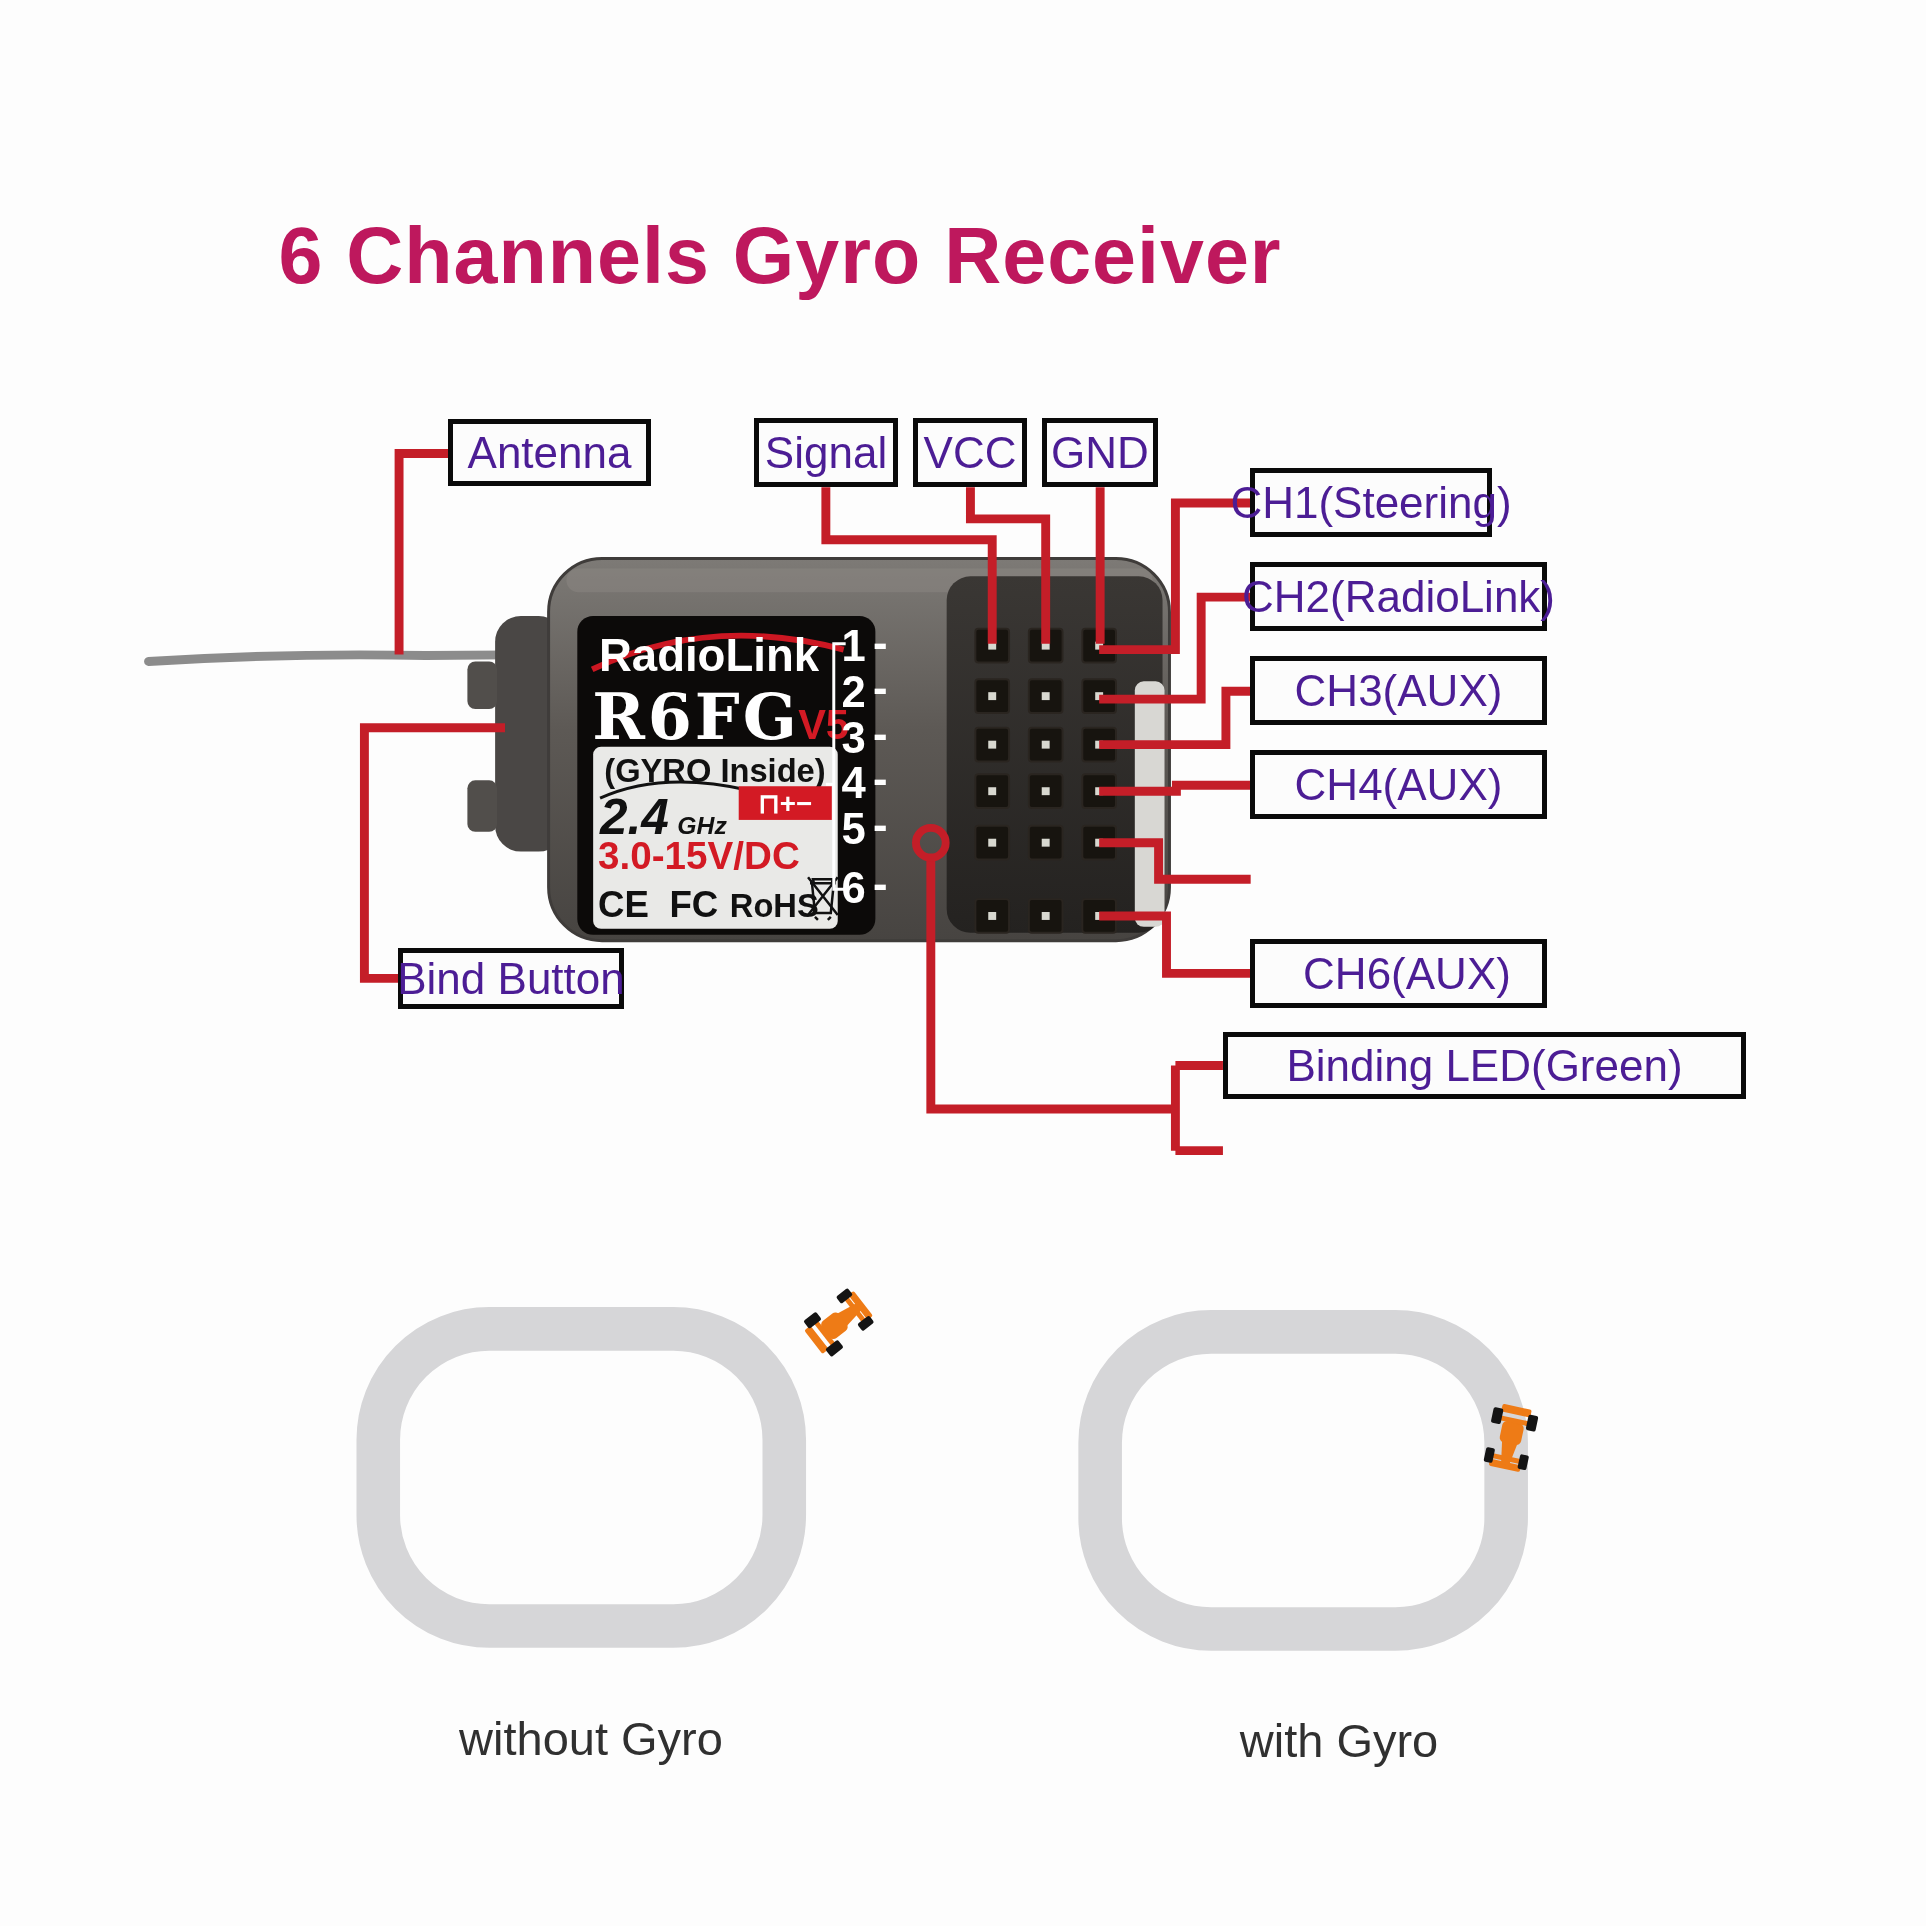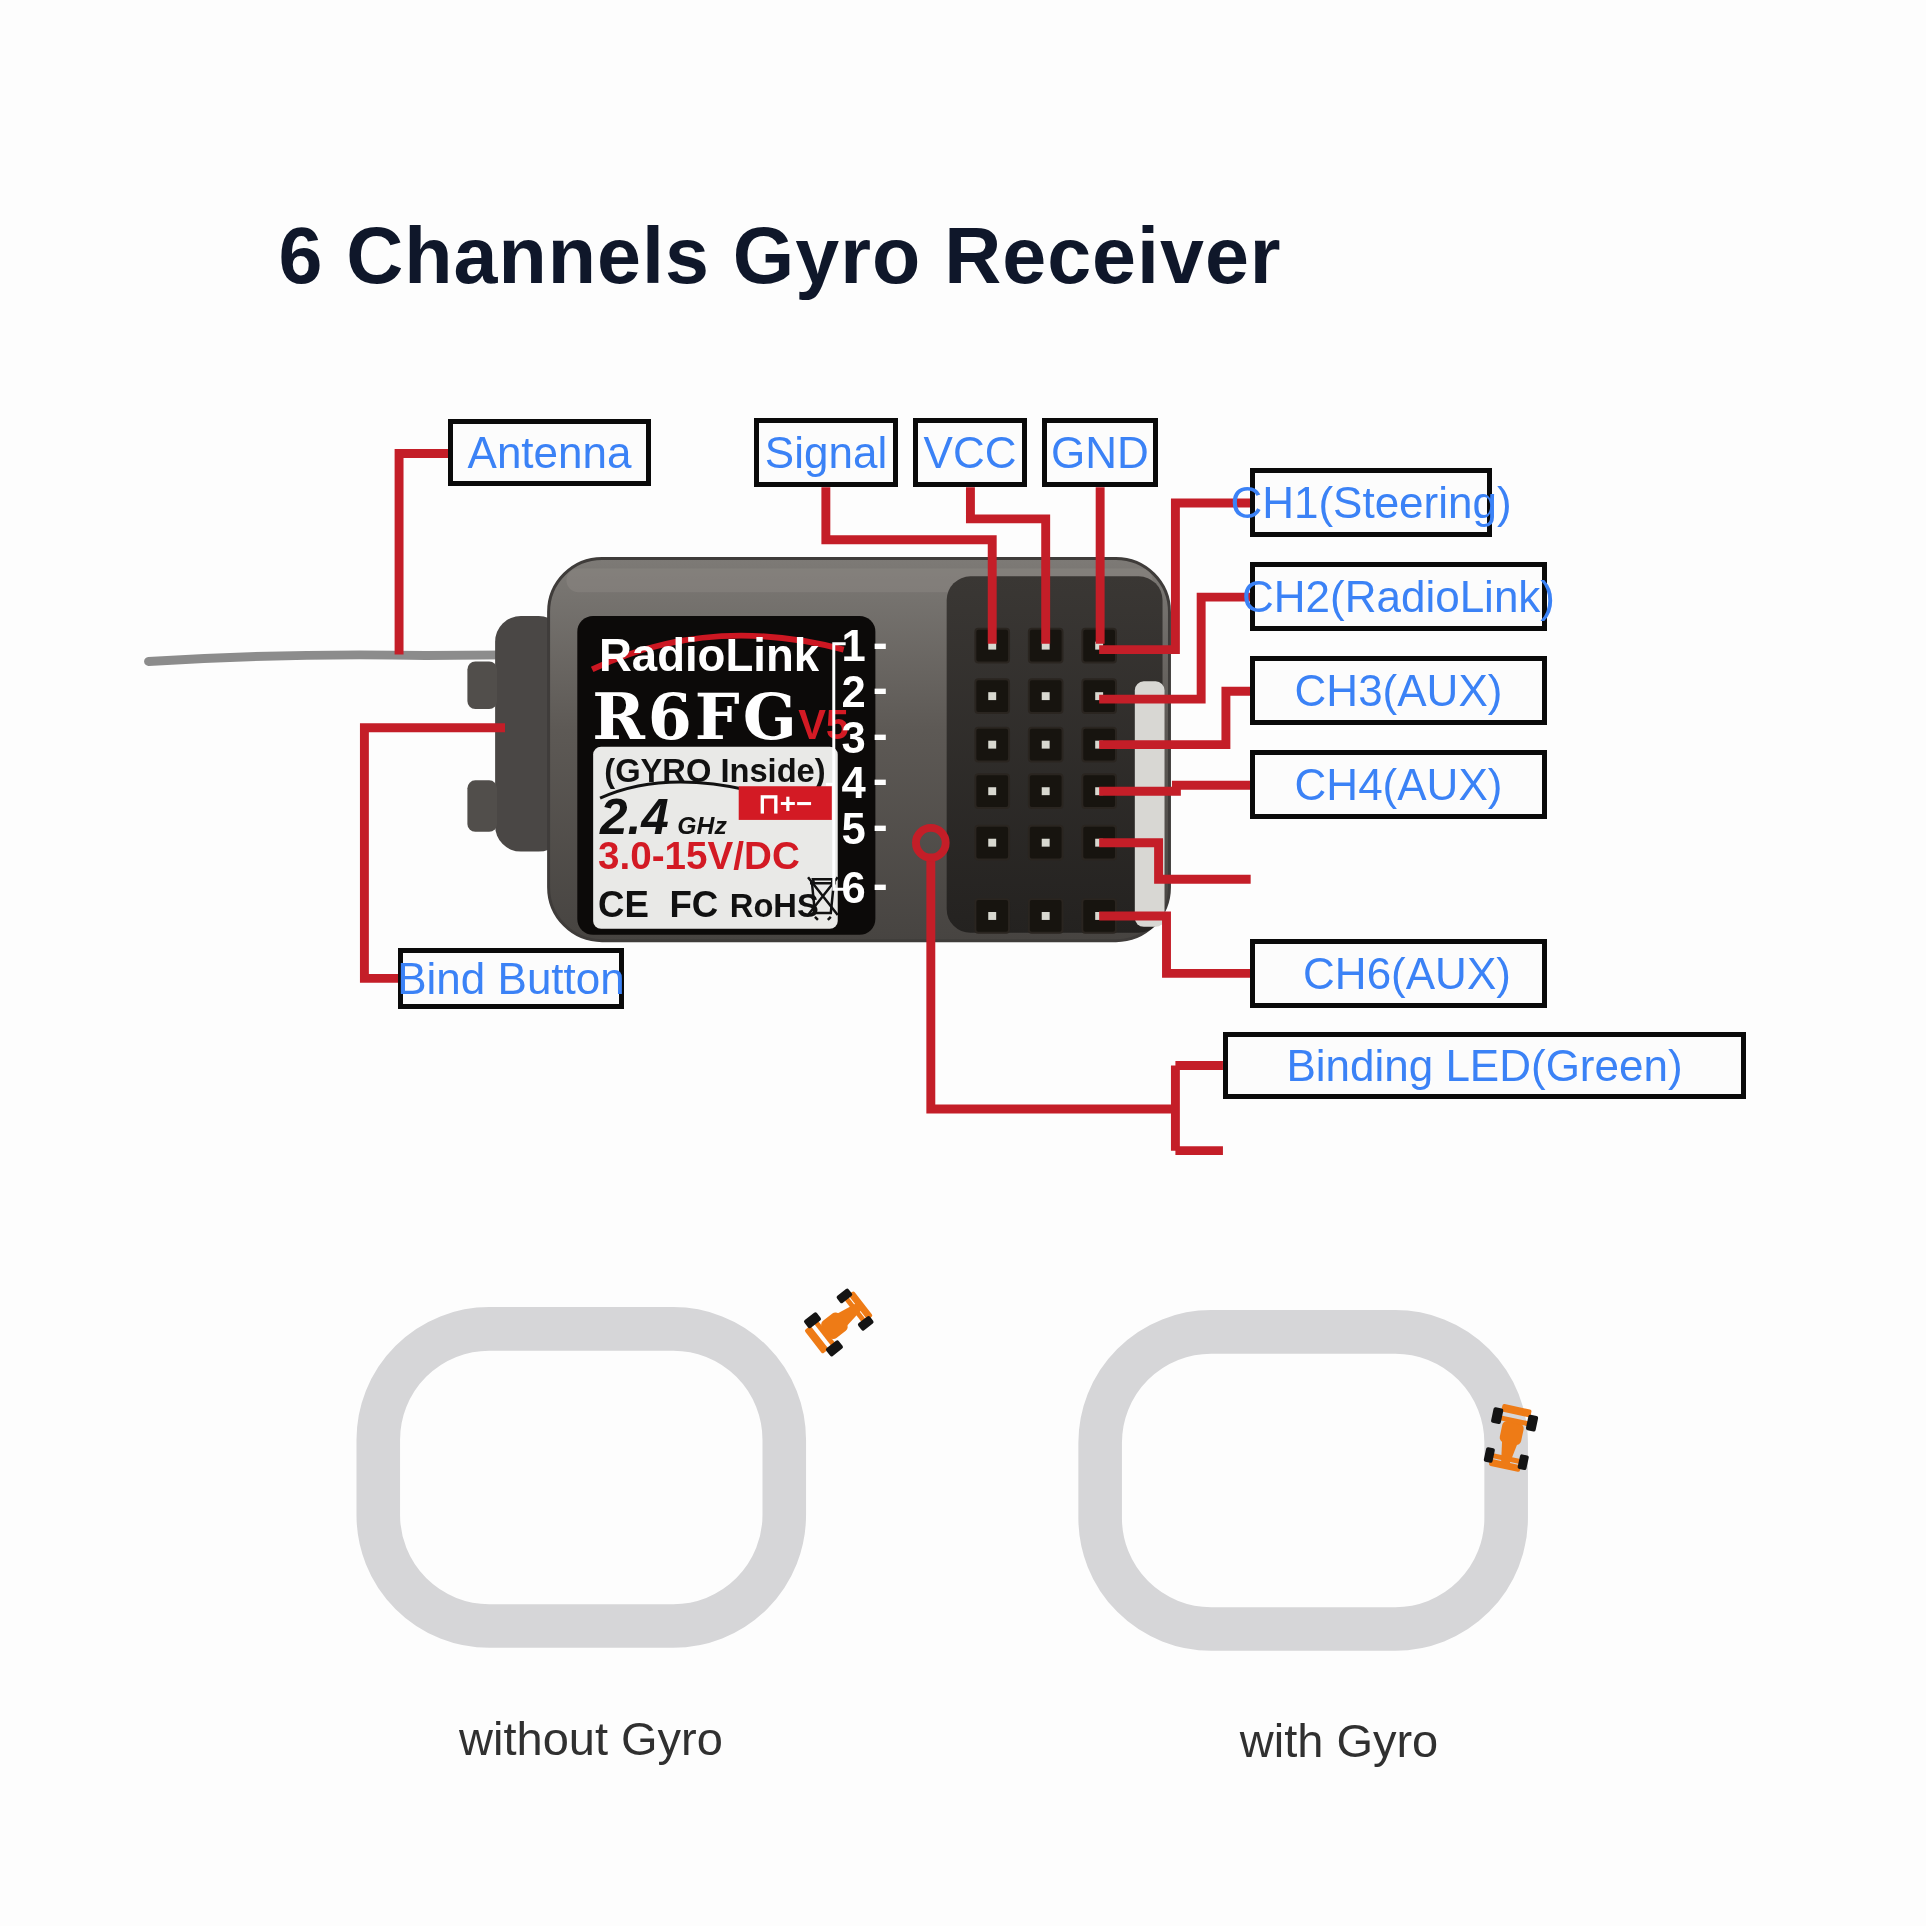--- a/index.html
+++ b/index.html
@@ -2,27 +2,27 @@
 <html><head>
 <meta charset="utf-8">
 <style>
   html,body{margin:0;padding:0;background:#ffffff;}
   .canvas{
     position:relative;width:1927px;height:1927px;background:#fdfdfd;overflow:hidden;
     font-family:"Liberation Sans",sans-serif;
   }
   .page-title{
     position:absolute;left:0;top:210px;width:1560px;text-align:center;
-    font-size:79px;font-weight:bold;color:#0f172a;letter-spacing:1px;
+    font-size:79px;font-weight:bold;color:#be185d;letter-spacing:1px;
   }
   .overlay{position:absolute;left:0;top:0;}
   .callout{
     position:absolute;box-sizing:border-box;background:#fcfcfc;border:5px solid #0a0a0a;
     display:flex;align-items:center;justify-content:center;
-    font-size:44px;color:#3b82f6;white-space:nowrap;
+    font-size:44px;color:#4c1d95;white-space:nowrap;
   }
   .caption{
     position:absolute;width:416px;text-align:center;font-size:47px;color:#303030;
   }
   .lbl-serif{font-family:"DejaVu Serif","Liberation Serif",serif;}
 </style>
 </head>
 <body>
 
 <div class="canvas">

